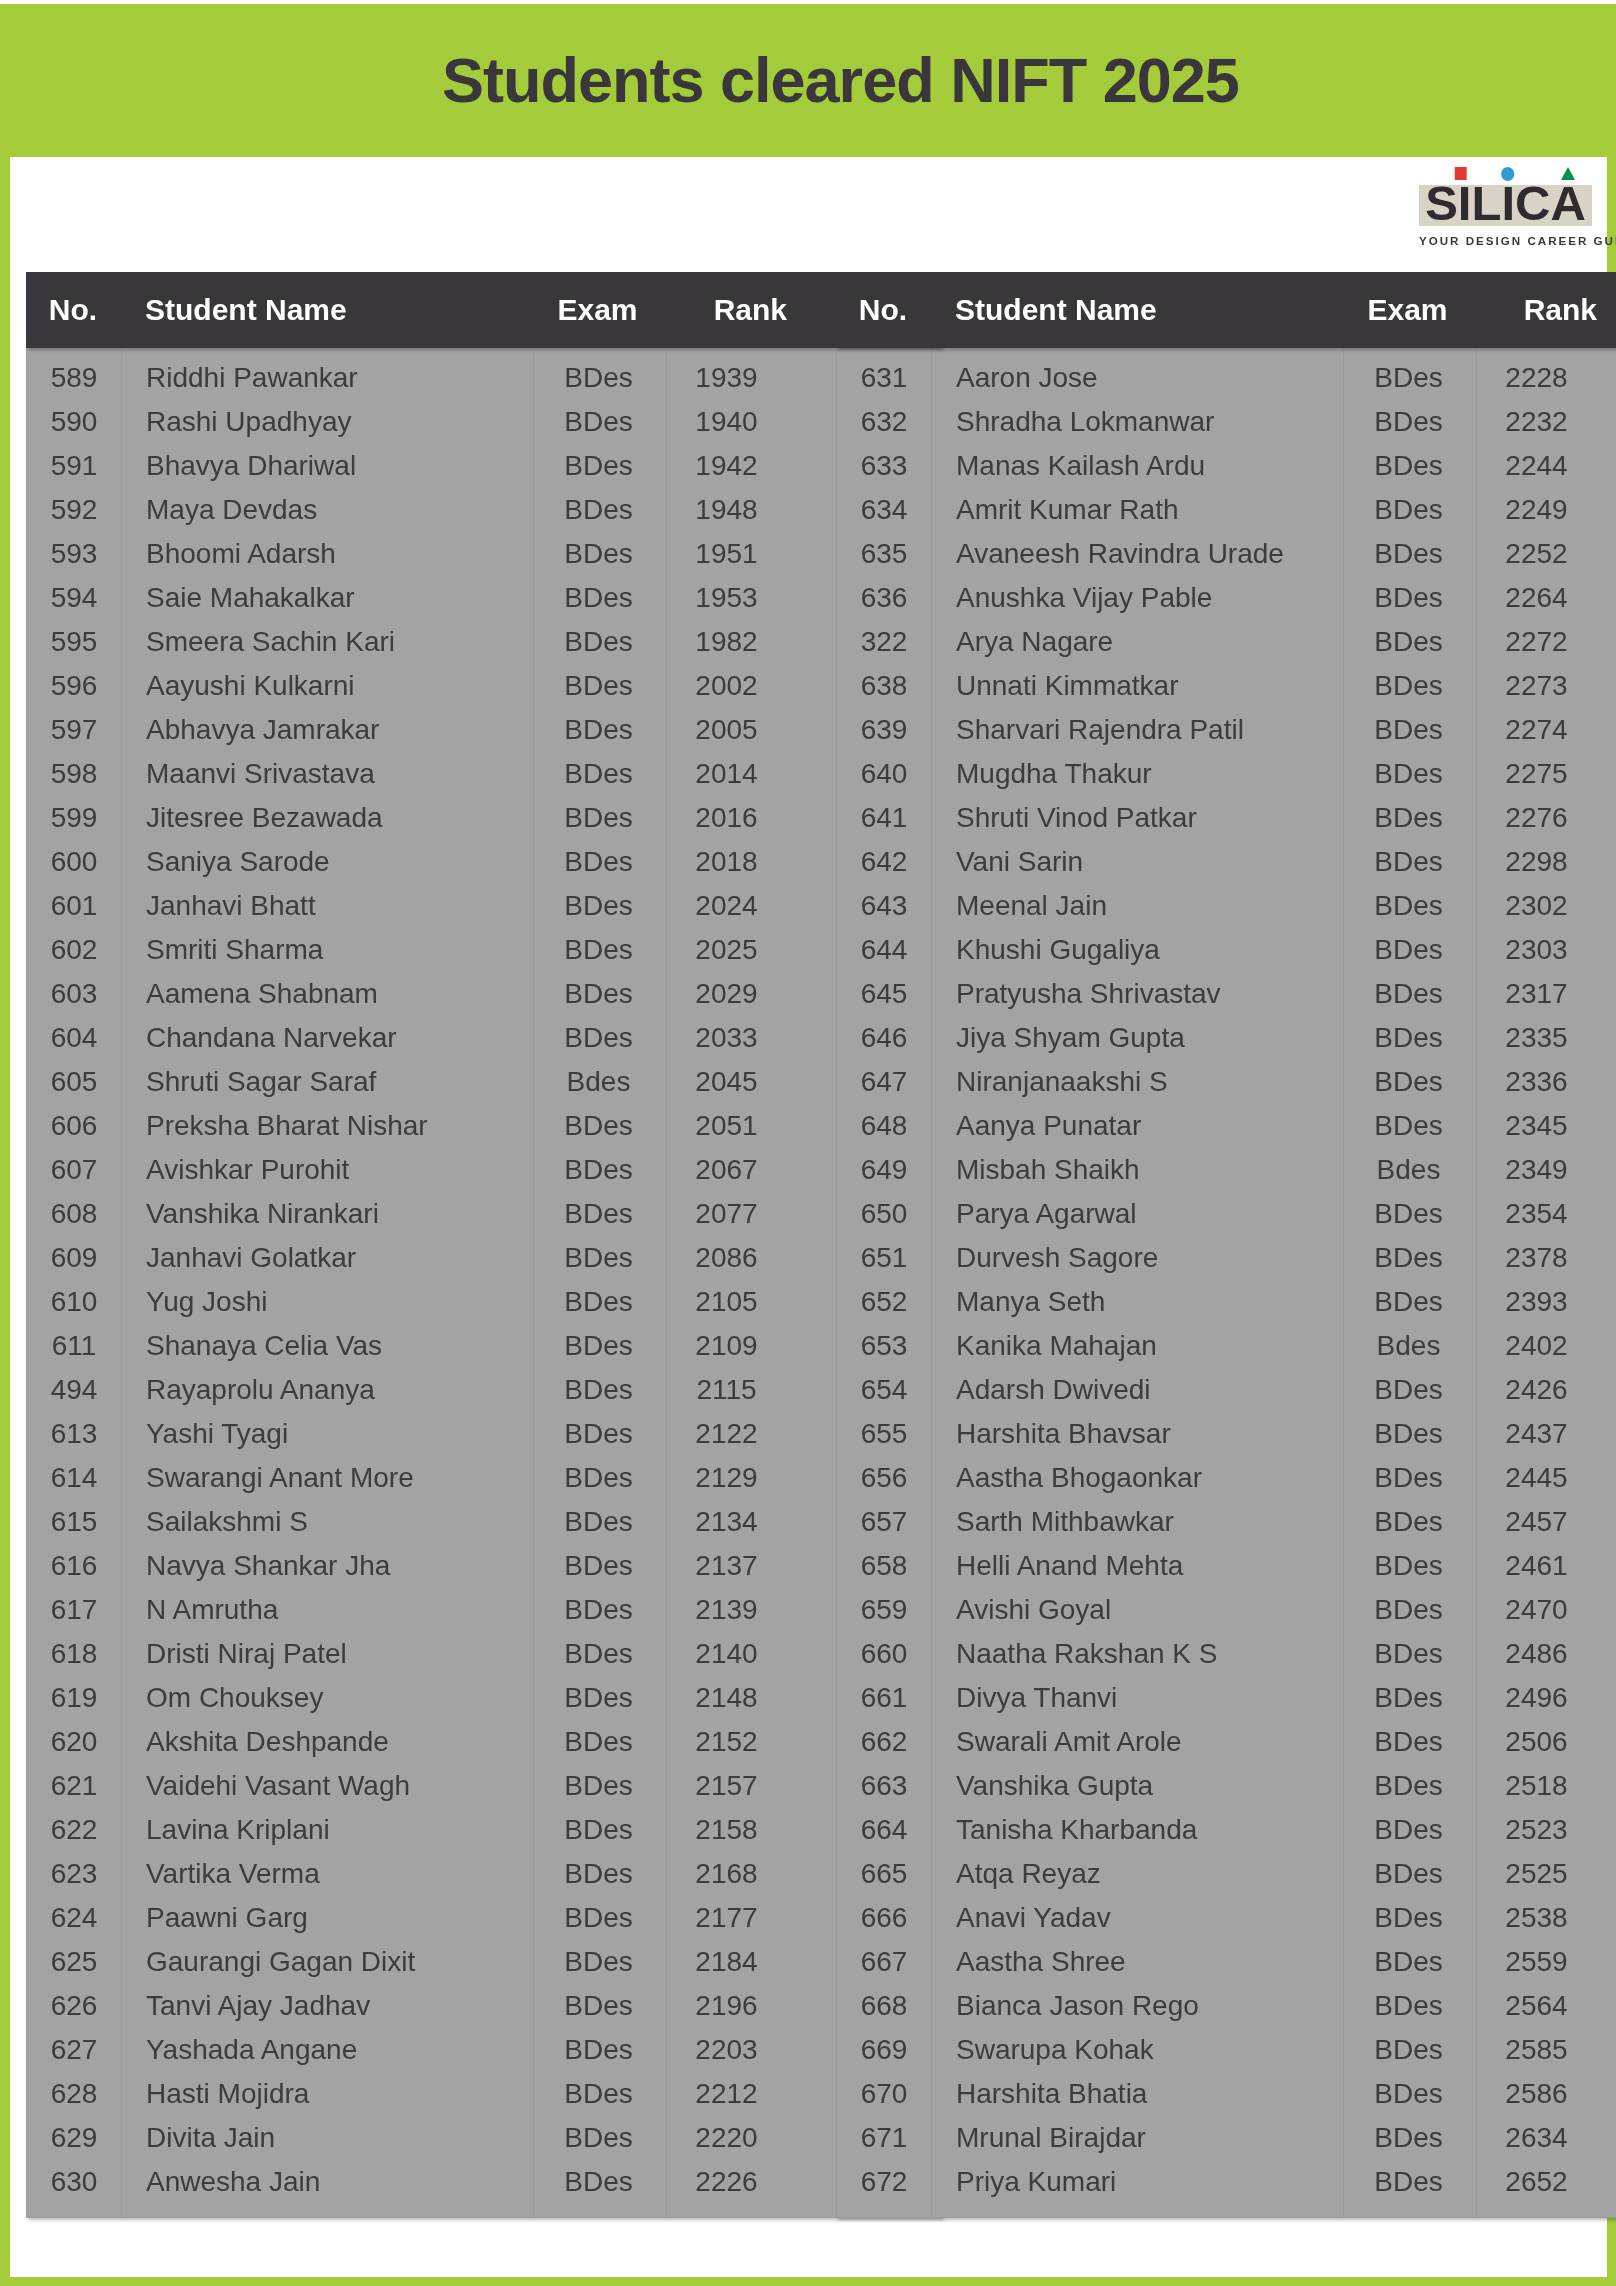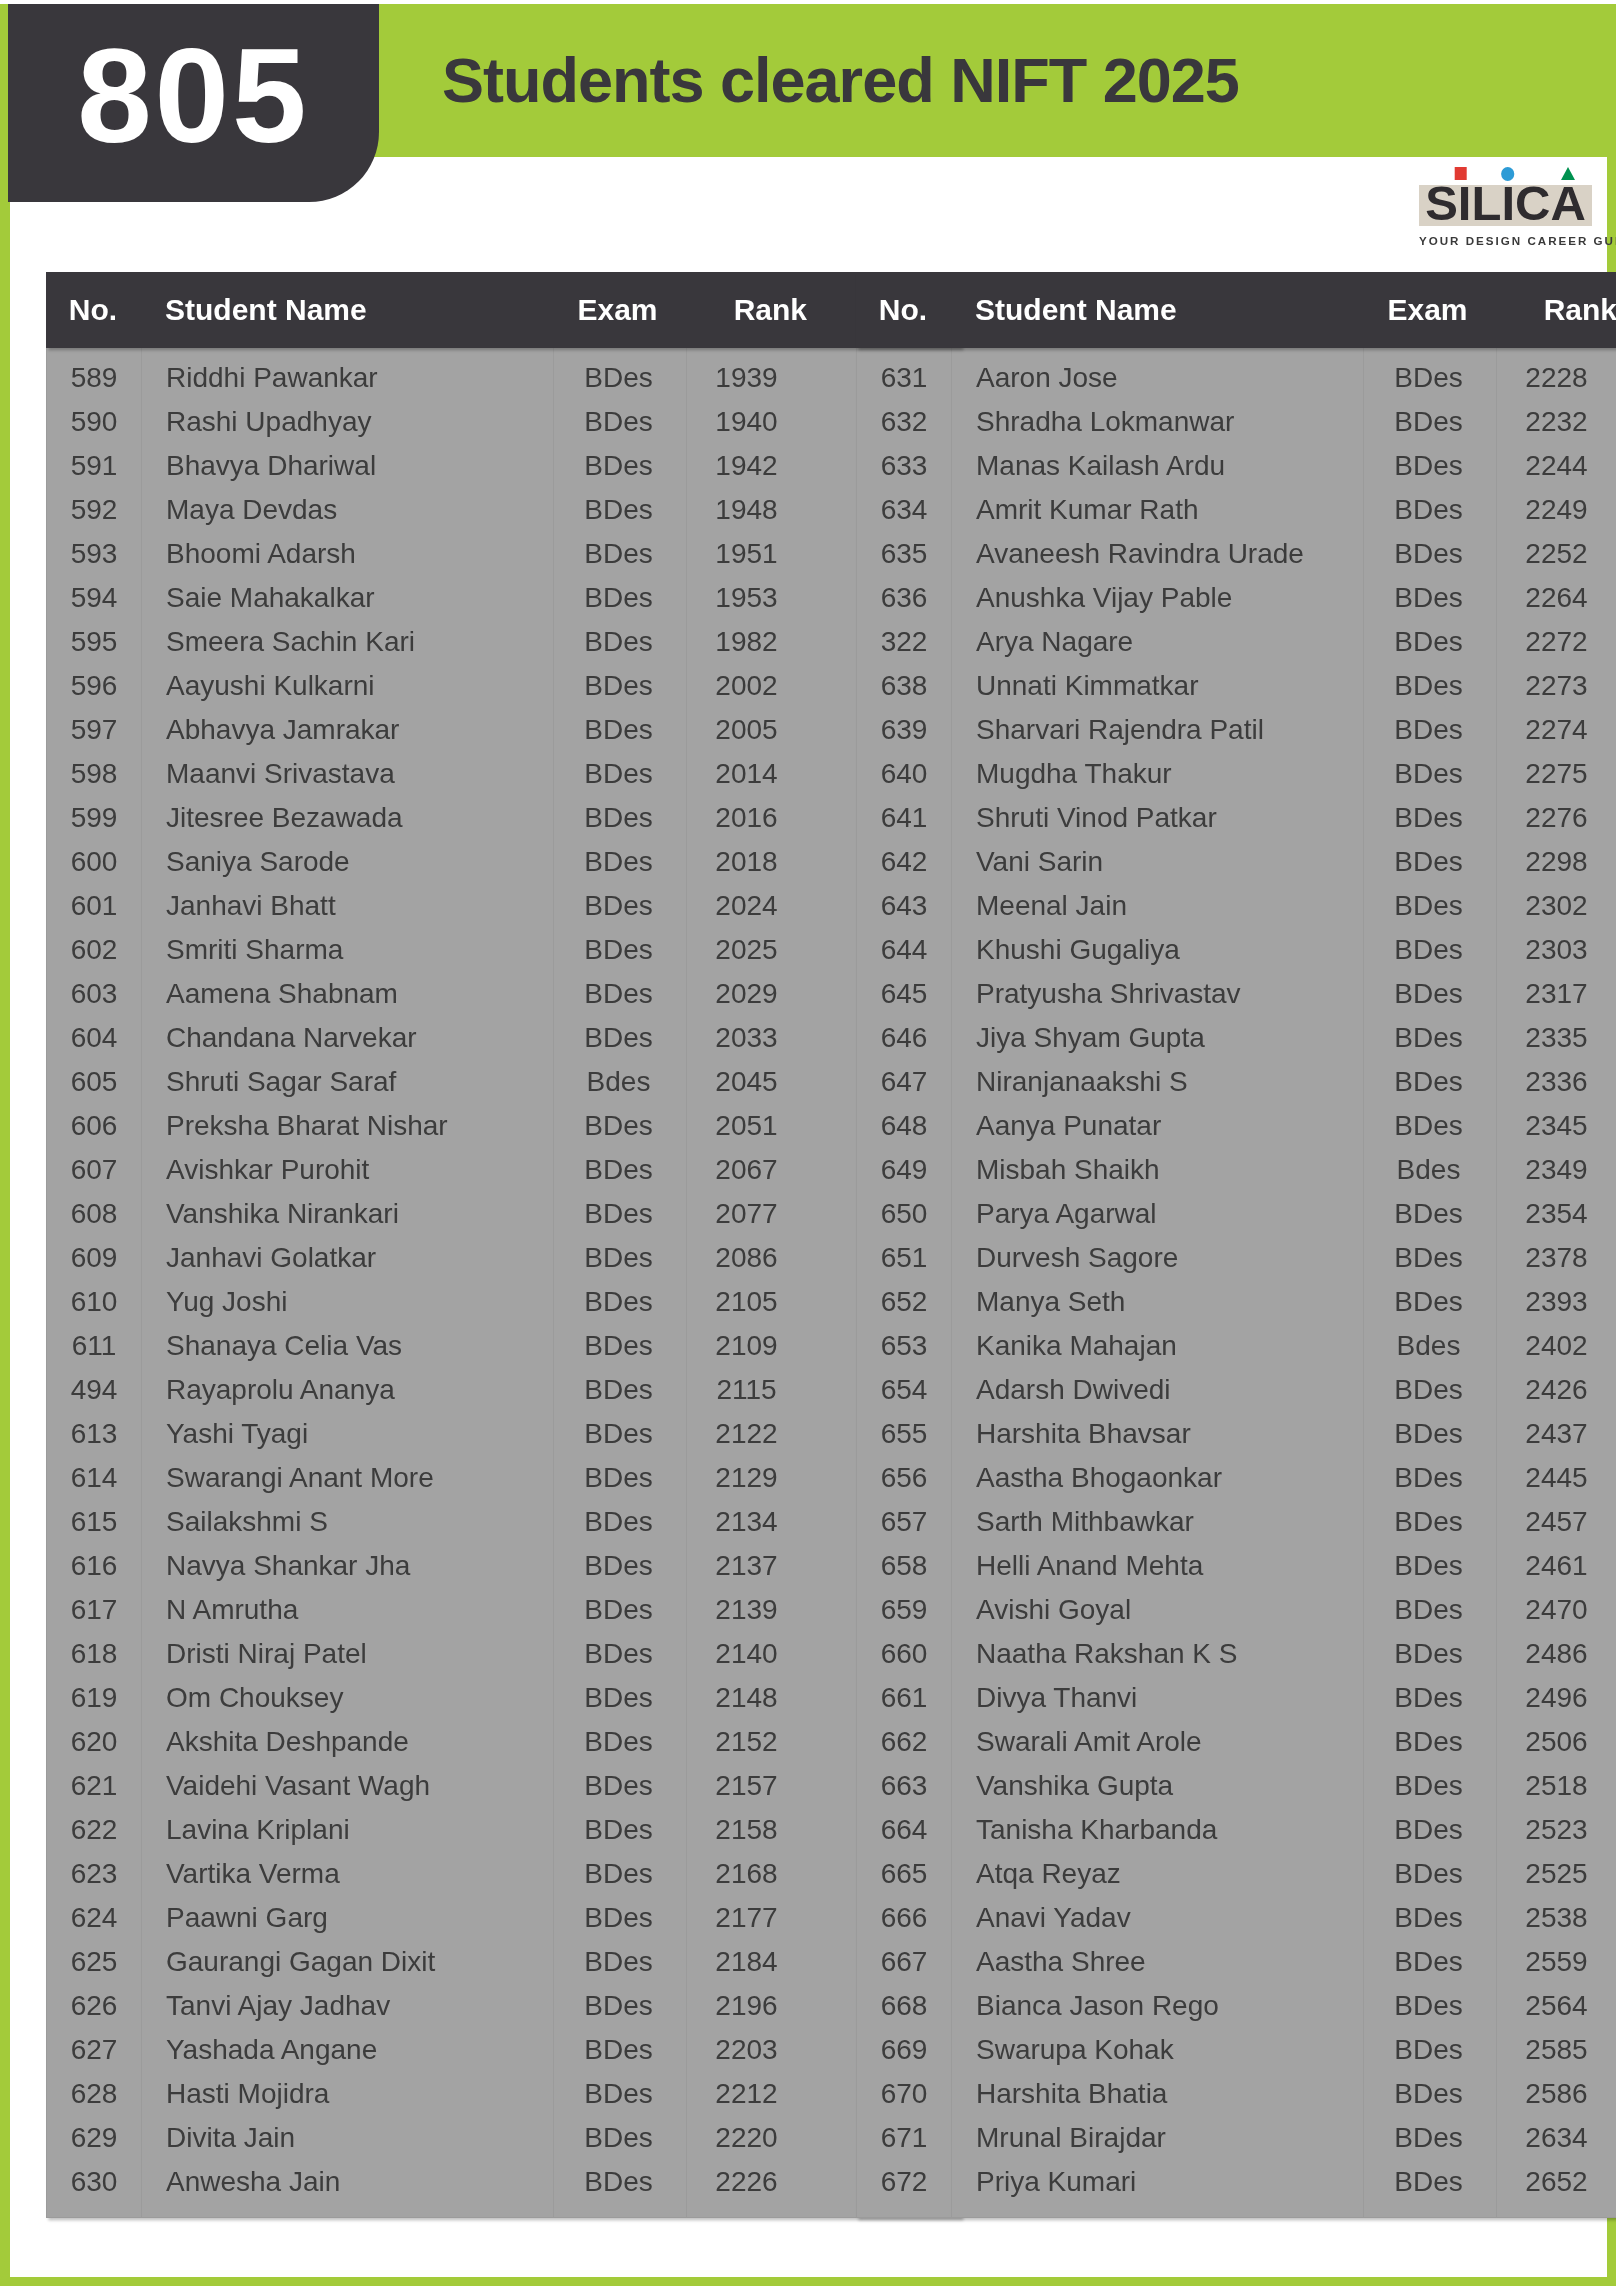--- a/index.html
+++ b/index.html
@@ -68,21 +68,21 @@
     border-left:7.8px solid transparent;border-right:7.8px solid transparent;
     border-bottom:13.6px solid #00914f;
   }
   .logo-caption{
     margin-top:2.9px;width:173px;
     font-size:11.6px;font-weight:700;letter-spacing:2px;
     color:#3a3a3a;white-space:nowrap;text-align:center;
   }
 
   
-  .table{position:absolute;top:272px;width:916px;margin-left:20px;}
+  .table{position:absolute;top:272px;width:916px;}
   .table-left{left:26px;}
   .table-right{left:836px;}
   .thead{
     height:76px;background:var(--dark);
     display:flex;align-items:center;
     color:#ffffff;font-weight:700;font-size:30px;
     box-shadow:1.9px 2.9px 2.9px rgba(0,0,0,0.25);
     position:relative;z-index:1;
   }
   .tbody{
@@ -119,23 +119,20 @@
 <body>
 
 <div class="page">
 
   <div class="edge edge-left"></div>
   <div class="edge edge-right"></div>
   <div class="edge edge-bottom"></div>
 
   <div class="header-band"></div>
 
-  <div class="badge">
-    <div class="badge-number">805</div>
-  </div>
 
   <div class="title">Students cleared NIFT 2025</div>
 
   <div class="logo">
     <div class="logo-word">
       <div class="logo-bg"></div>
       <div class="logo-text">SILICA</div>
       <div class="logo-dot dot-red"></div>
       <div class="logo-dot dot-blue"></div>
       <div class="logo-dot dot-tri"></div>

